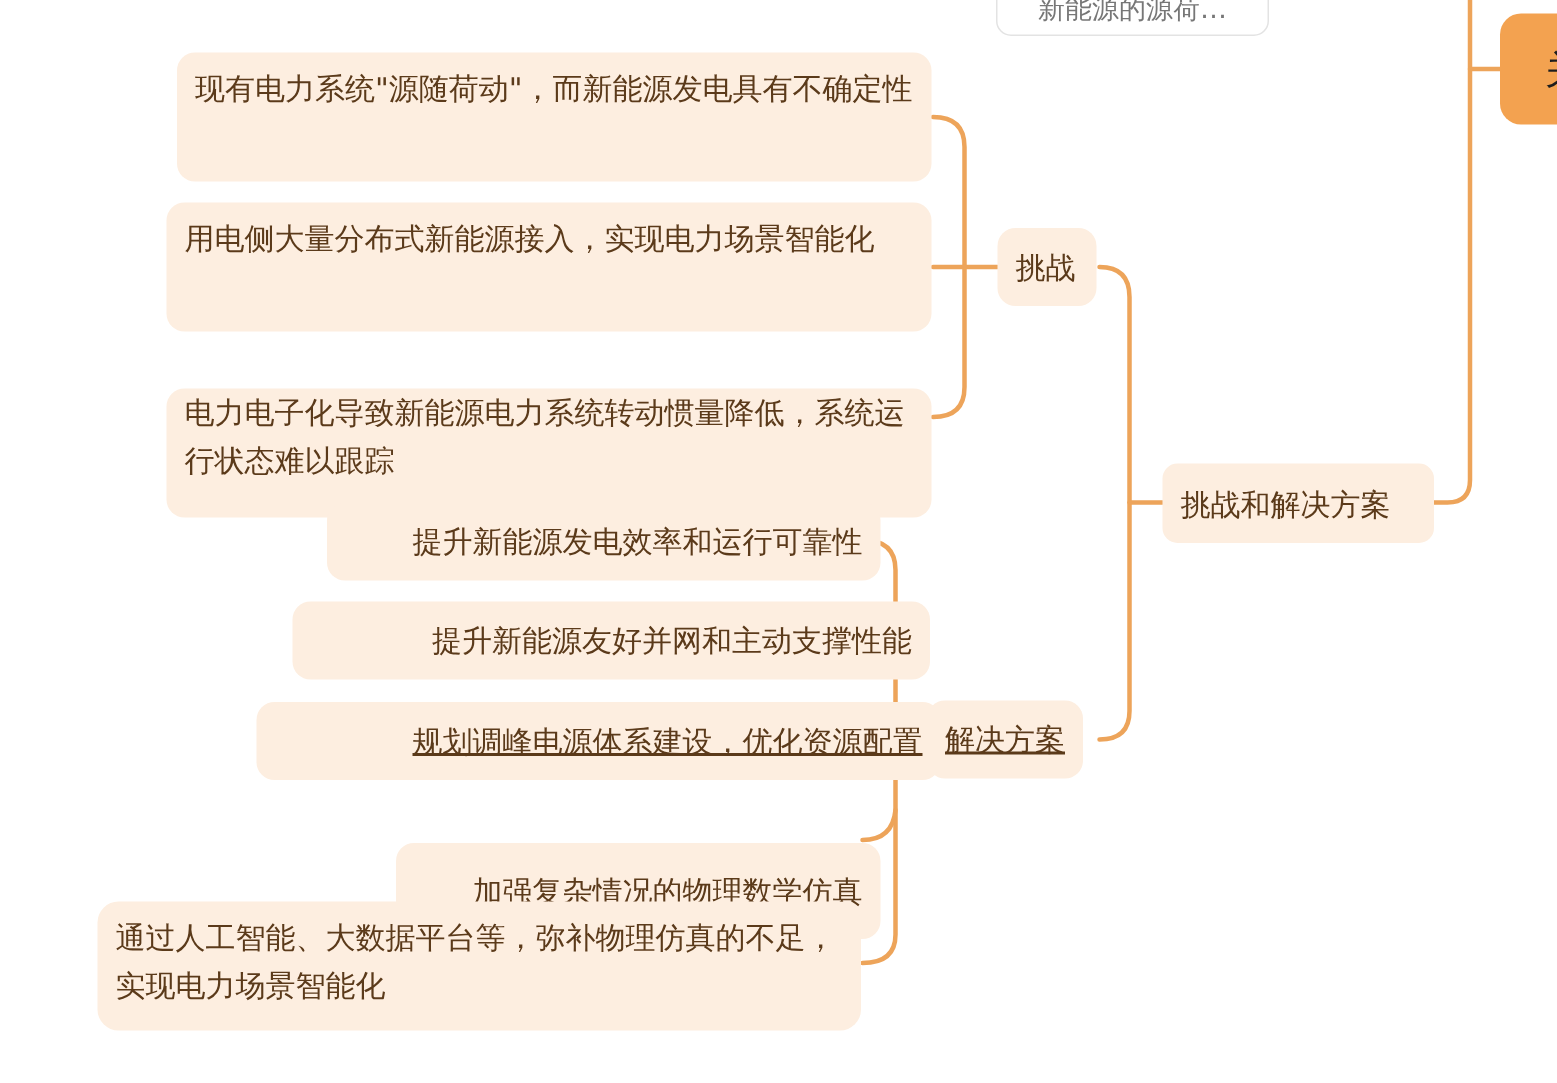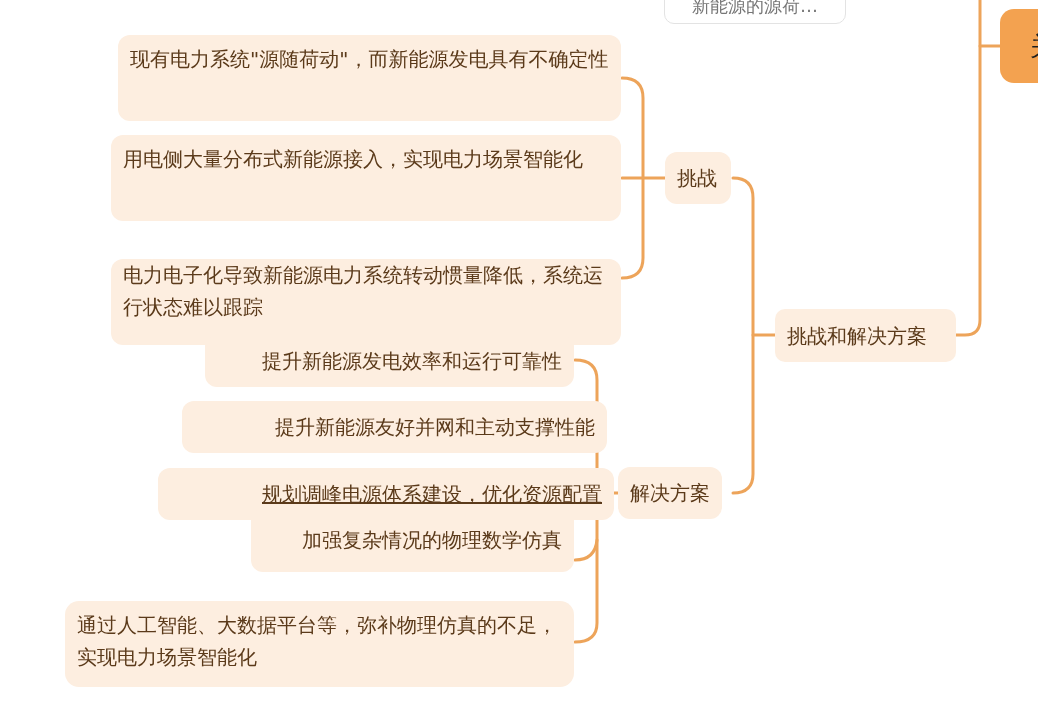--- a/index.html
+++ b/index.html
@@ -8,21 +8,21 @@
       background: #ffffff;
       font-family: "DejaVu Sans", "Liberation Sans", sans-serif;
     }
     .node {
       position: absolute; box-sizing: border-box;
       background: #fdeee0; color: #5b3a1a;
       border-radius: 12px; font-size: 20px; line-height: 32px;
       padding: 9px 12px;
     }
     .node.single { display: flex; align-items: center; white-space: nowrap; }
-    .node.right { justify-content: flex-end; }
+    .node.right { justify-content: flex-end; margin-left: 13px; }
     .node.center { justify-content: flex-start; }
     .collapsed {
       position: absolute; left: 664px; top: -14px; width: 182px; height: 38px;
       box-sizing: border-box; border: 1.5px solid #e3e3e3; border-radius: 10px;
       background: #fff; color: #777; font-size: 18px; display: flex; align-items: center;
       justify-content: center; white-space: nowrap; overflow: hidden;
       padding-top: 2px;
     }
     .root {
       position: absolute; left: 1000px; top: 9px; width: 80px; height: 74px;
@@ -71,31 +71,31 @@
 <div class="node" style="left:118px;top:35px;width:503px;height:86px;padding:8px 12px;">
   <span>现有电力系统"源随荷动"，而新能源发电具有不确定性</span>
 </div>
 <div class="node" style="left:111px;top:135px;width:510px;height:86px;padding:8px 12px;">
   <span>用电侧大量分布式新能源接入，实现电力场景智能化</span>
 </div>
 <div class="node" style="left:111px;top:235px;width:510px;height:86px;padding:0 12px;margin-top:24px;">
   <span>电力电子化导致新能源电力系统转动惯量降低，系统运行状态难以跟踪</span>
 </div>
 
-<div class="node single center" style="left:618px;top:467px;width:104px;height:52px;">
+<div class="node single center" style="left:618px;top:467px;width:104px;height:52px;text-decoration:underline;">
   <span>解决方案</span>
 </div>
 
 <div class="node single right" style="left:205px;top:335px;width:369px;height:52px;">
   <span>提升新能源发电效率和运行可靠性</span>
 </div>
 <div class="node single right" style="left:182px;top:401px;width:425px;height:52px;">
   <span>提升新能源友好并网和主动支撑性能</span>
 </div>
 <div class="node single right" style="left:158px;top:468px;width:456px;height:52px;text-decoration:underline;">
   <span>规划调峰电源体系建设，优化资源配置</span>
 </div>
-<div class="node single right" style="left:251px;top:508px;width:323px;height:64px;">
+<div class="node single right" style="left:251px;top:562px;width:323px;height:64px;">
   <span>加强复杂情况的物理数学仿真</span>
 </div>
 <div class="node" style="left:65px;top:601px;width:509px;height:86px;padding:8px 12px;border-radius:14px;">
   <span>通过人工智能、大数据平台等，弥补物理仿真的不足，实现电力场景智能化</span>
 </div>
 
 </body></html>

